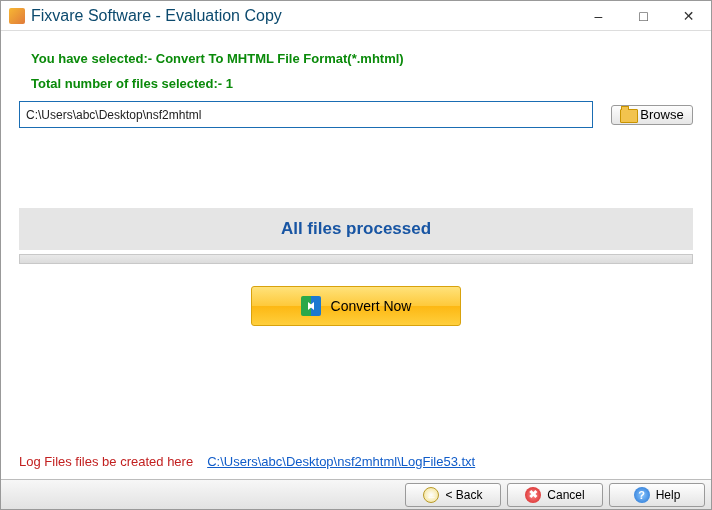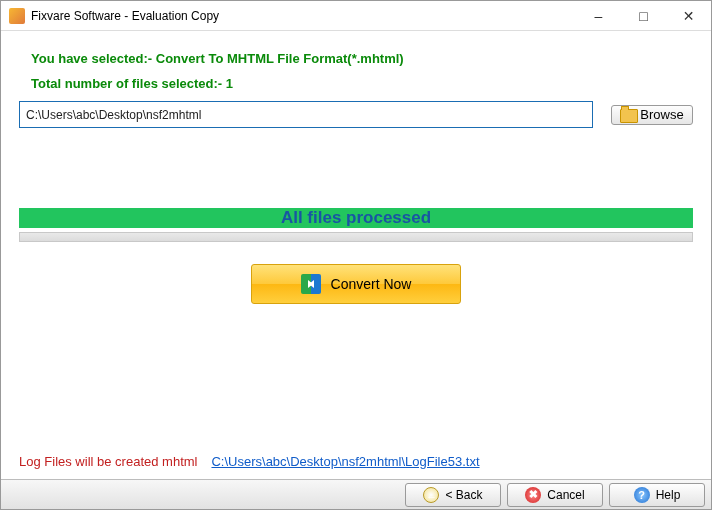--- a/index.html
+++ b/index.html
@@ -1,36 +1,36 @@
 <!DOCTYPE html>
 <html><head>
 <meta charset="utf-8">
 <style>
   * { box-sizing: border-box; margin: 0; padding: 0; font-family: "Segoe UI", Tahoma, sans-serif; }
   body { width: 712px; height: 510px; background: #fff; border: 1px solid #999; overflow: hidden; position: relative; }
 
   .titlebar { height: 30px; background: #fff; display: flex; align-items: center; padding: 0 0 0 8px; border-bottom: 1px solid #ddd; }
   .title-icon { width: 16px; height: 16px; margin-right: 6px; background: linear-gradient(135deg,#f7b733,#e07a3a); border-radius: 2px; }
-  .title-text { font-size: 12px; color: #000000; flex: 1; }
+  .title-text { font-size: 16px; color: #0c4a6e; flex: 1; }
   .win-btns { display: flex; }
   .win-btn { width: 45px; height: 29px; display: flex; align-items: center; justify-content: center; font-size: 14px; color: #333; }
 
   .content { padding: 12px 18px 0 18px; }
   .info-line { color: #0a8a0a; font-weight: bold; font-size: 13px; margin: 8px 0 10px 12px; }
   .info-line + .info-line { margin-top: 4px; }
 
   .out-label { margin-top: 78px; font-size: 13px; color: #222; }
   .out-row { display: flex; align-items: center; margin-top: 2px; }
   .out-input { flex: 1; height: 27px; border: 1px solid #1a6db3; padding: 0 6px; font-size: 12px; color: #222; outline: none; }
   .browse-btn { margin-left: 18px; height: 20px; width: 82px; background: linear-gradient(#fdfdfd,#e6e6e6); border: 1px solid #9a9a9a; border-radius: 3px; display: flex; align-items: center; justify-content: center; font-size: 13px; cursor: pointer; }
   .browse-btn .ficon { width: 16px; height: 12px; margin-right: 4px; position: relative; }
   .browse-btn .ficon::before { content:""; position:absolute; top:0; left:0; width:16px; height:12px; background:#f2c34e; border:1px solid #c99400; border-radius:1px; }
   .browse-btn .ficon::after { content:""; position:absolute; top:-3px; left:1px; width:6px; height:3px; background:#f2c34e; border:1px solid #c99400; border-bottom:none; border-radius:1px 1px 0 0; }
 
-  .status-band { margin: 80px 0 0 0; background: #22c55e; height: 20px; display:flex; align-items:flex-start; justify-content:center; color:#1855a3; font-size:17px; font-weight:600; }
+  .status-band { margin: 80px 0 0 0; background: #e5e5e5; height: 42px; display:flex; align-items:center; justify-content:center; color:#1855a3; font-size:17px; font-weight:600; }
   .progress-track { height: 10px; background: linear-gradient(#e9e9e9,#dcdcdc); border: 1px solid #c8c8c8; margin-top: 4px; }
 
   .convert-wrap { display:flex; justify-content:center; margin-top: 22px; }
   .convert-btn { width: 210px; height: 40px; background: linear-gradient(#ffe27a,#fec93a 50%,#fdb813 51%,#ffcf3d); border:1px solid #d8a20d; border-radius:3px; display:flex; align-items:center; justify-content:center; font-size:14px; cursor:pointer;text-align:right; }
   .convert-btn .cicon { width:22px; height:20px; margin-right:8px; display:flex; }
   .convert-btn .cicon span { width:10px; height:20px; }
   .convert-btn .cicon span:first-child { background:#2aa84a; border-radius:2px 0 0 2px; position:relative; }
   .convert-btn .cicon span:last-child  { background:#1b78d0; border-radius:0 2px 2px 0; position:relative; }
   .convert-btn .cicon span::after { content:""; position:absolute; top:6px; width:0; height:0; }
   .convert-btn .cicon span:first-child::after { right:-2px; border-left:5px solid #fff; border-top:4px solid transparent; border-bottom:4px solid transparent; }
@@ -82,21 +82,21 @@
       <span class="cicon">
           <span></span>
           <span></span>
         </span>
       <span>Convert Now</span>
     </button>
   </div>
 </div>
 
 <div class="log-row">
-  <span class="log-label">Log Files will be created mhtml</span>
+  <span class="log-label">Log Files files be created here</span>
   <a class="log-link">C:\Users\abc\Desktop\nsf2mhtml\LogFile53.txt</a>
 </div>
 
 <div class="footer">
   <button class="fbtn">
     <span class="fi fi-back">←</span>
     <span>&lt; Back</span>
   </button>
   <button class="fbtn">
     <span class="fi fi-cancel">✖</span>

